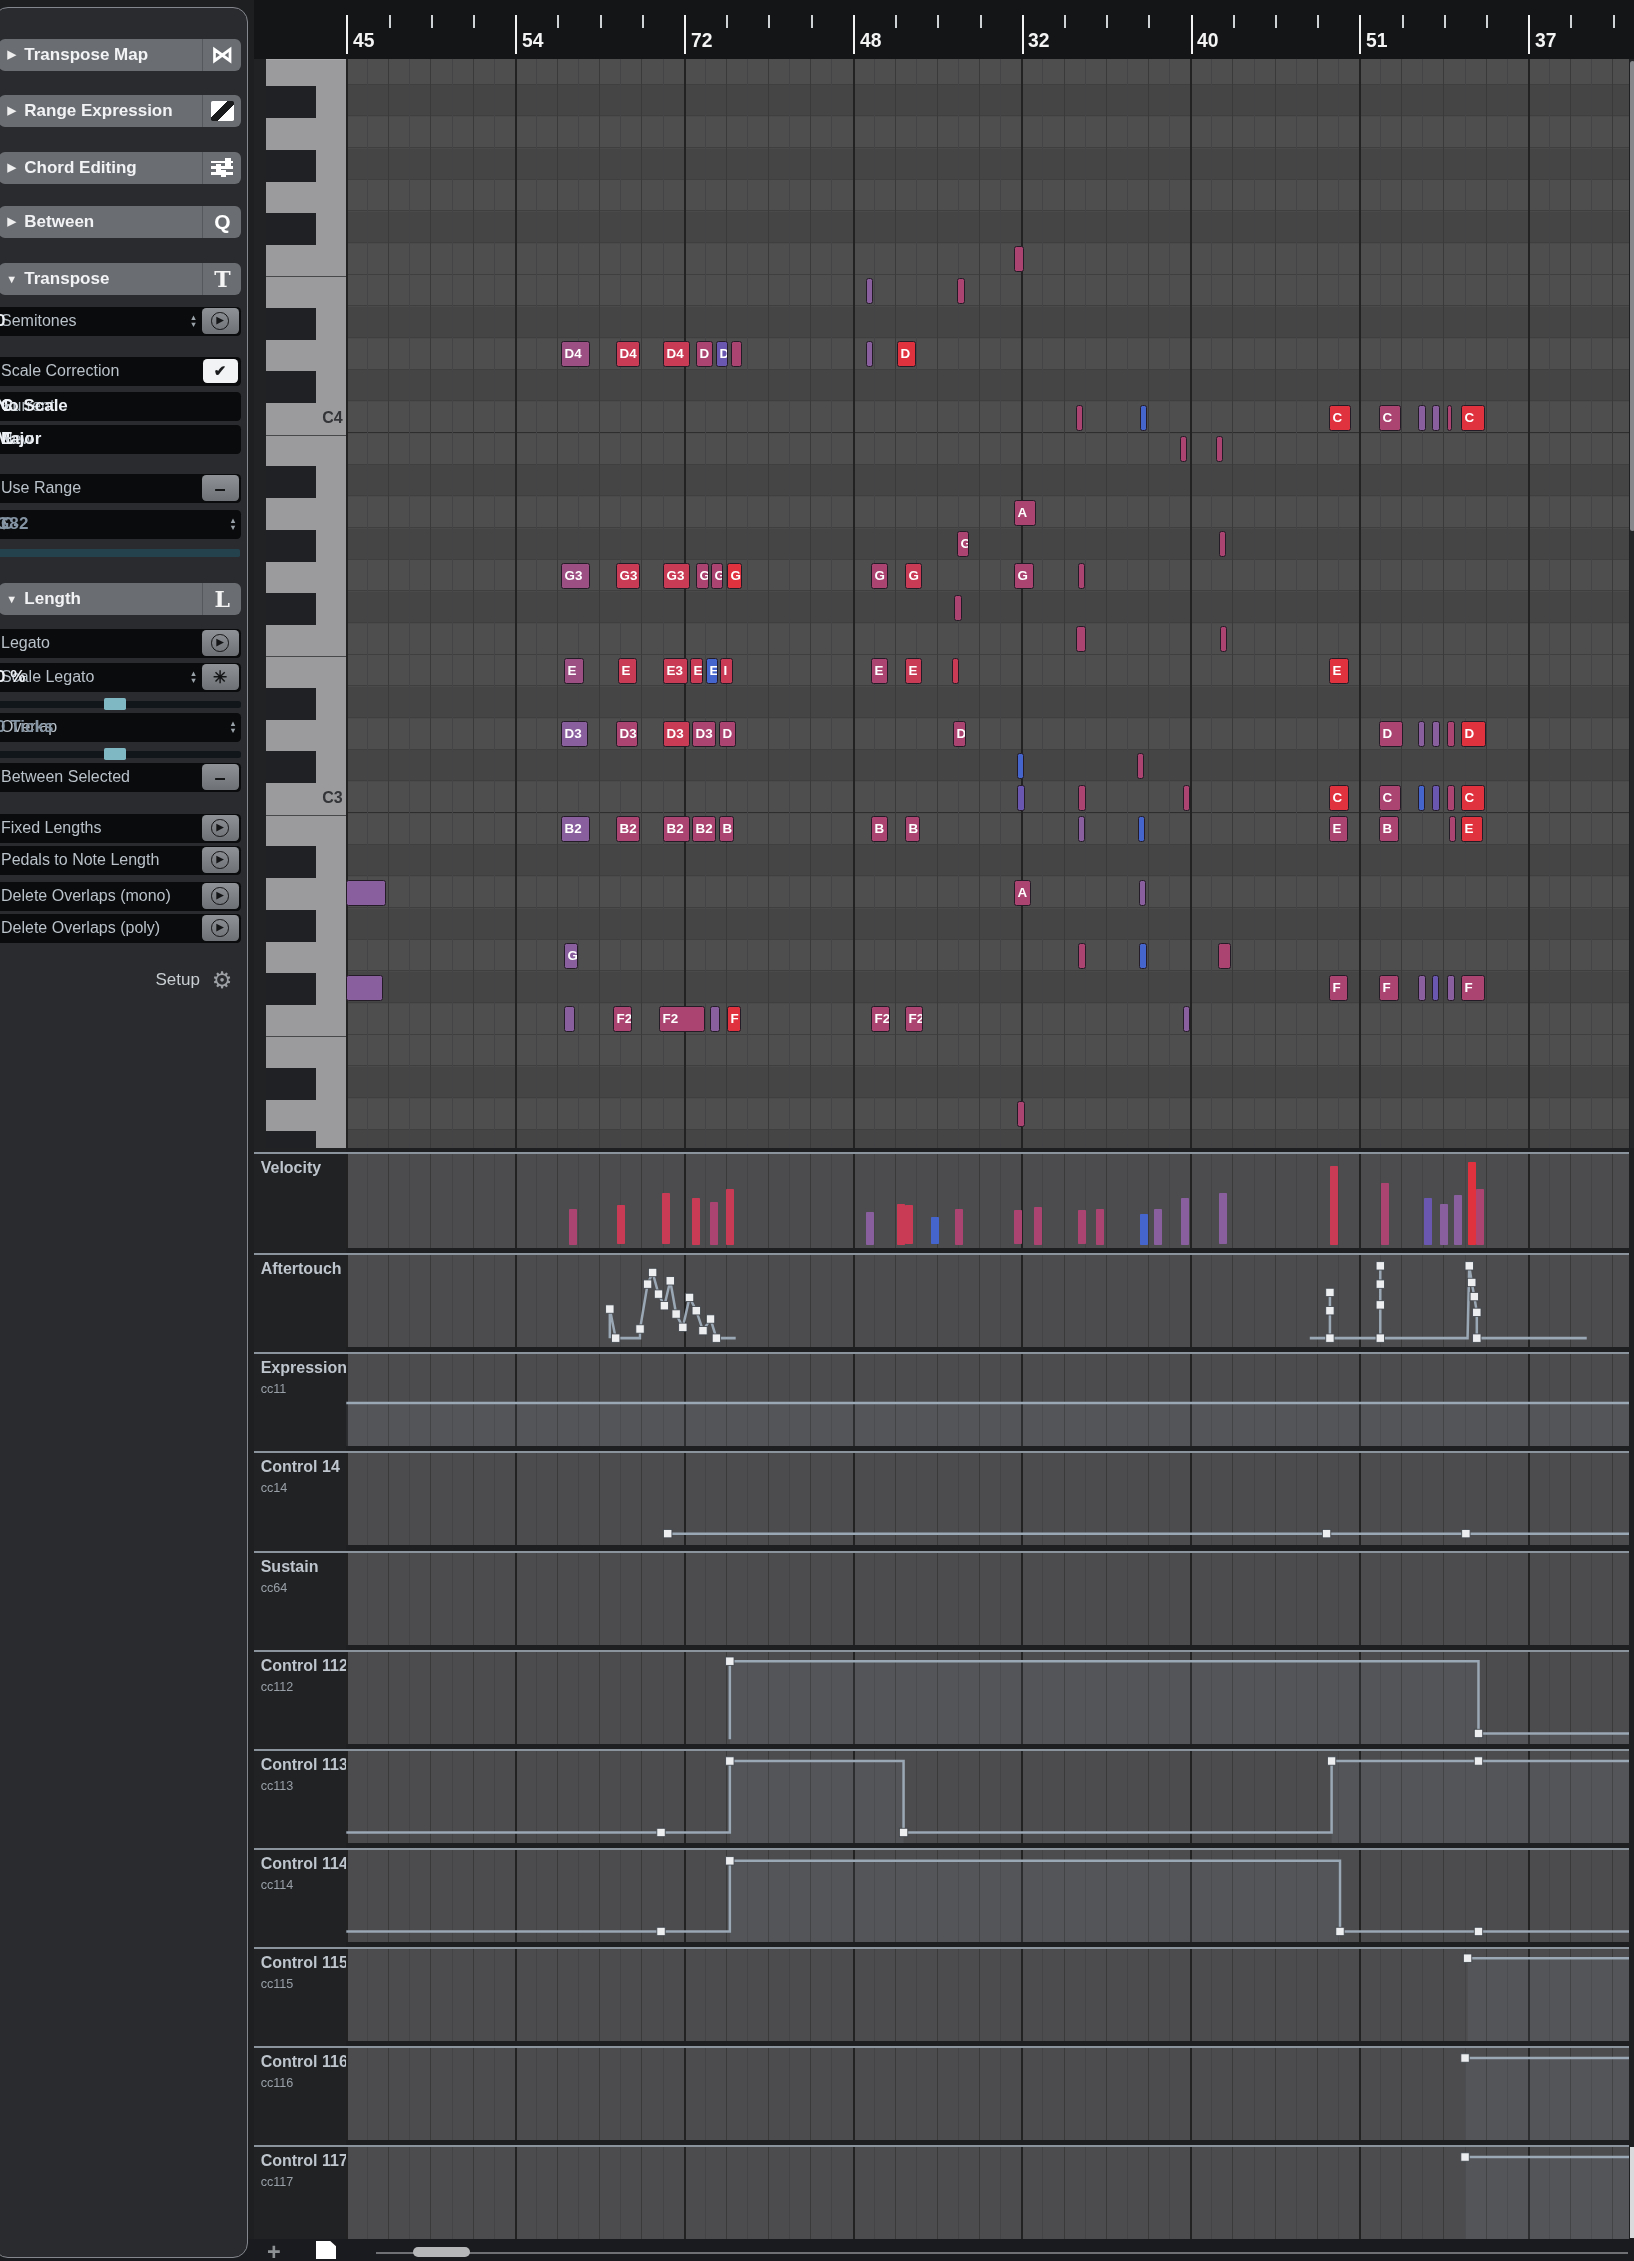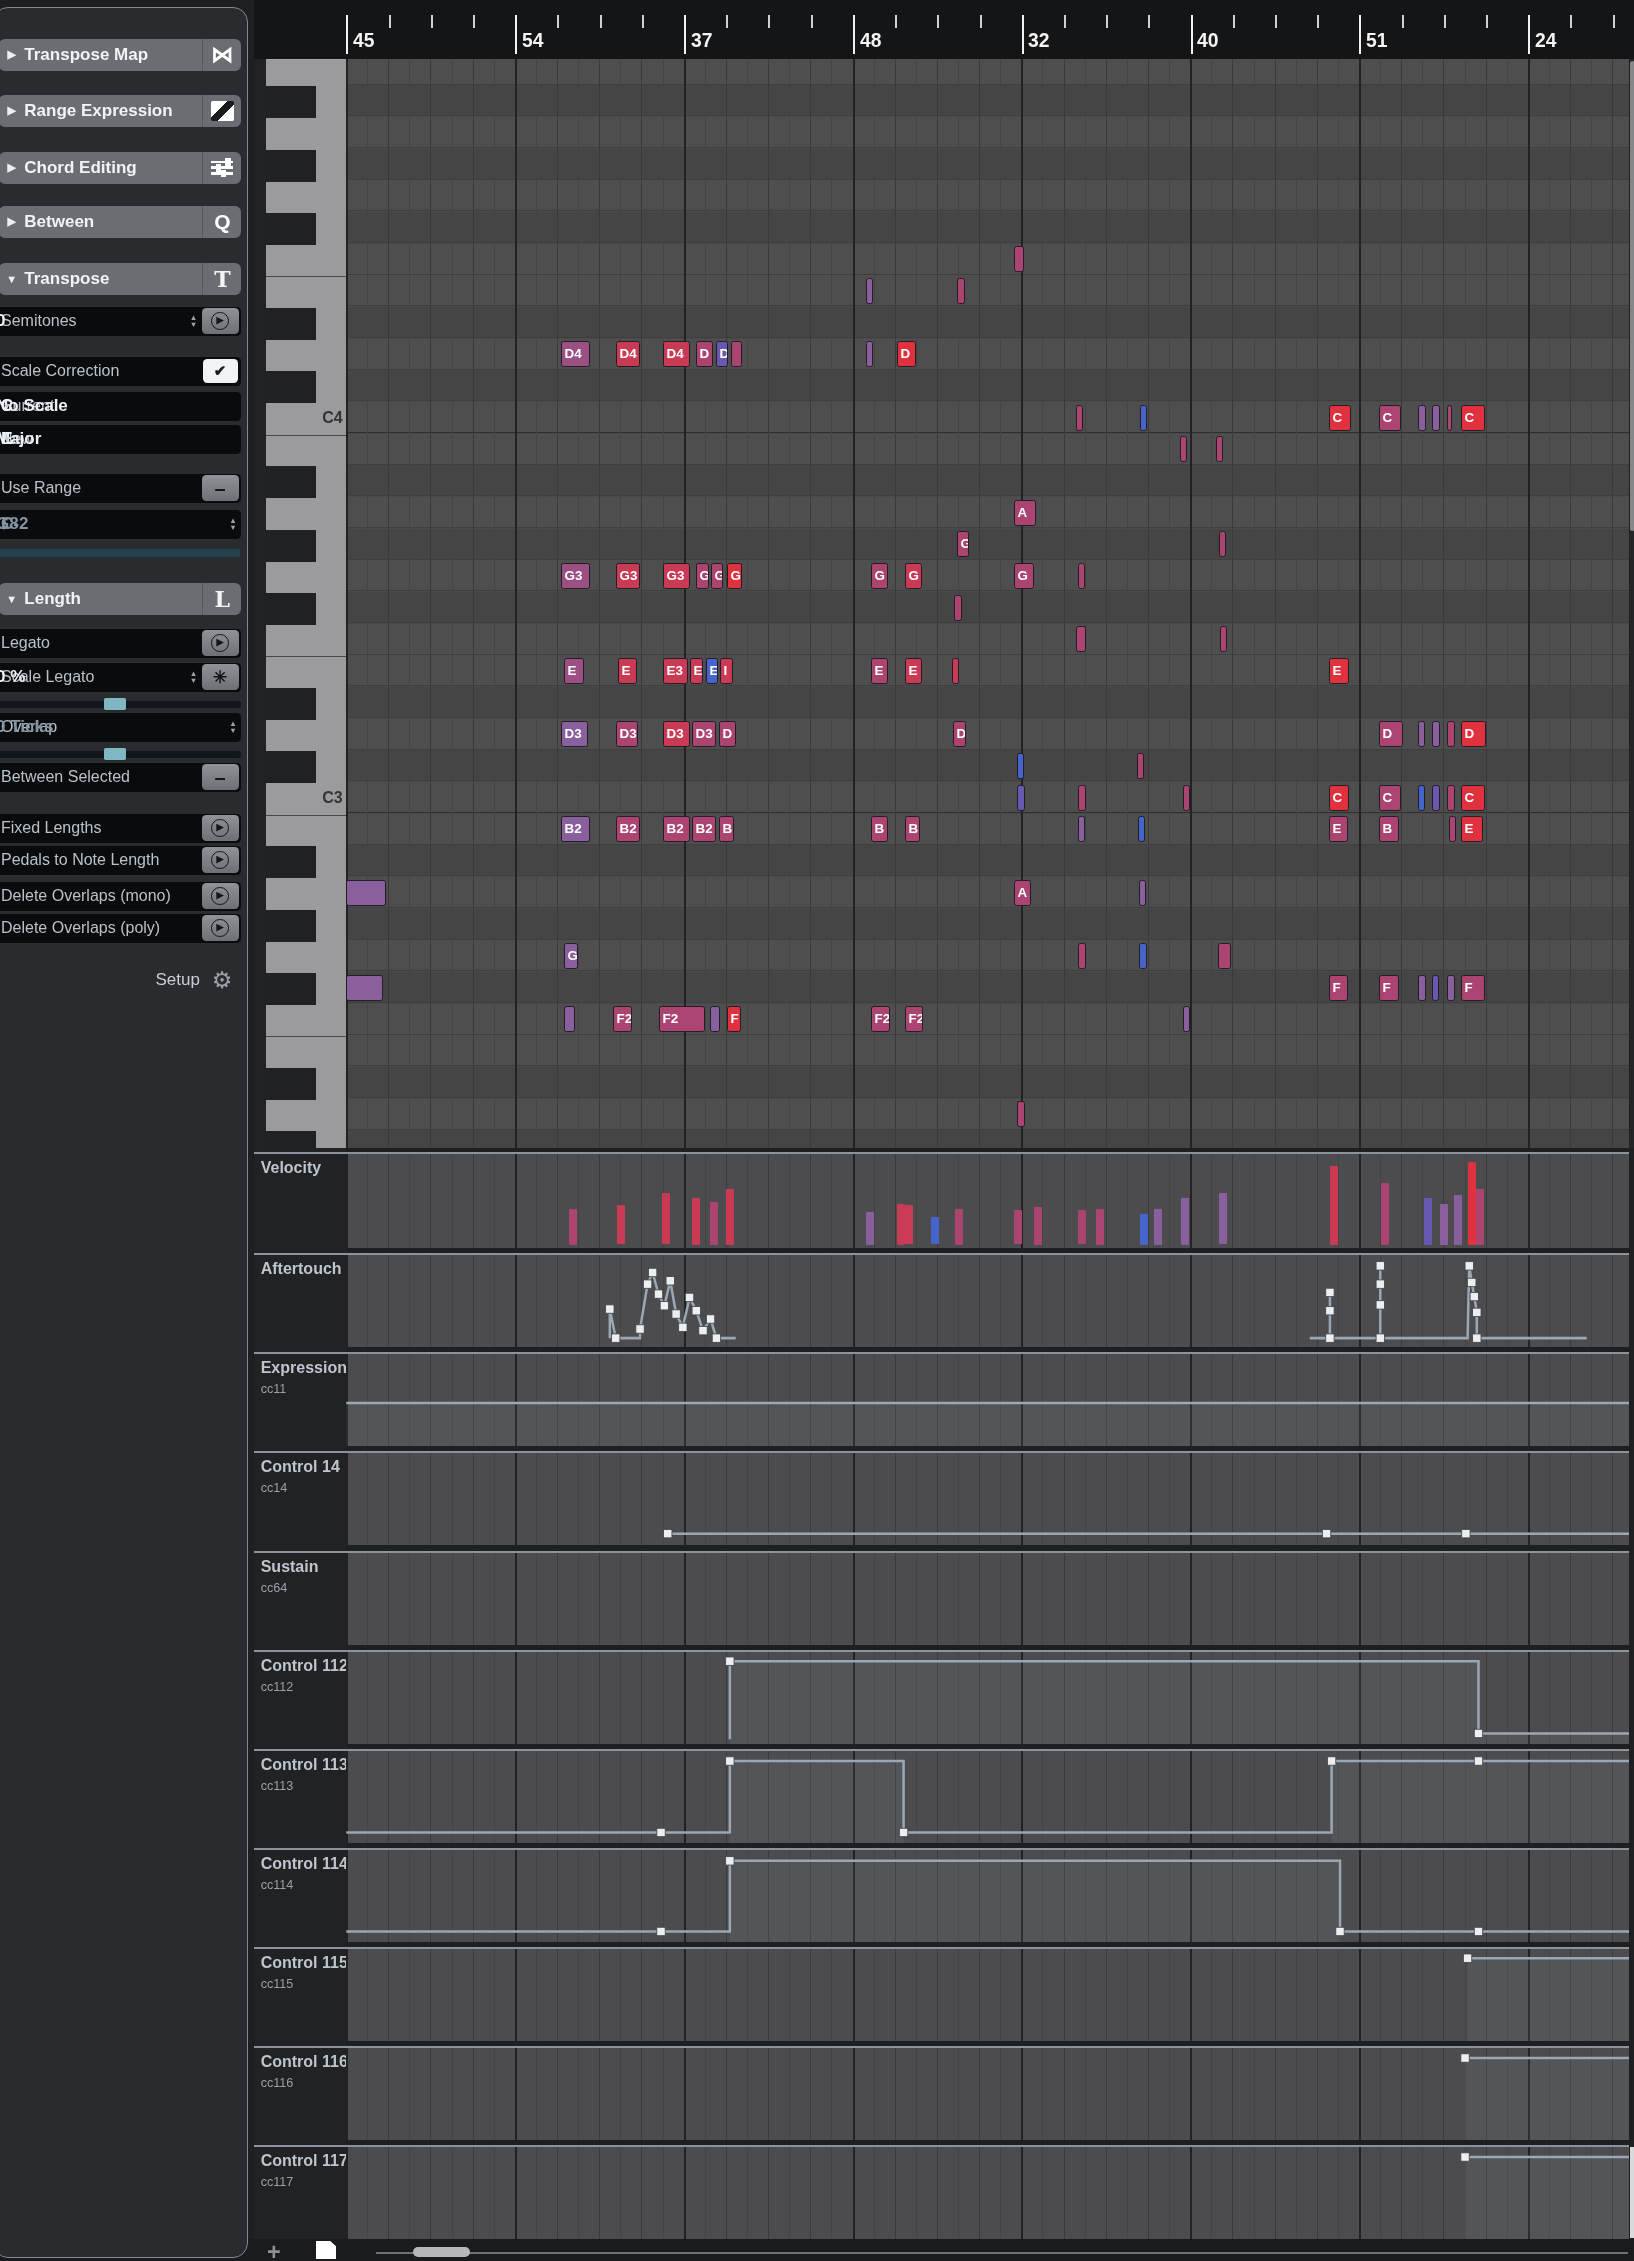--- a/index.html
+++ b/index.html
@@ -68,21 +68,21 @@
     <div class="barnum" style="left: 99px; position: absolute;">45</div>
     <div class="beattick" style="left: 135px; position: absolute;"></div>
     <div class="beattick" style="left: 177px; position: absolute;"></div>
     <div class="beattick" style="left: 219px; position: absolute;"></div>
     <div class="bartick" style="left: 261px; position: absolute;"></div>
     <div class="barnum" style="left: 268px; position: absolute;">54</div>
     <div class="beattick" style="left: 303px; position: absolute;"></div>
     <div class="beattick" style="left: 346px; position: absolute;"></div>
     <div class="beattick" style="left: 388px; position: absolute;"></div>
     <div class="bartick" style="left: 430px; position: absolute;"></div>
-    <div class="barnum" style="left: 437px; position: absolute;">37</div>
+    <div class="barnum" style="left: 437px; position: absolute;">72</div>
     <div class="beattick" style="left: 472px; position: absolute;"></div>
     <div class="beattick" style="left: 514px; position: absolute;"></div>
     <div class="beattick" style="left: 557px; position: absolute;"></div>
     <div class="bartick" style="left: 599px; position: absolute;"></div>
     <div class="barnum" style="left: 606px; position: absolute;">48</div>
     <div class="beattick" style="left: 641px; position: absolute;"></div>
     <div class="beattick" style="left: 683px; position: absolute;"></div>
     <div class="beattick" style="left: 726px; position: absolute;"></div>
     <div class="bartick" style="left: 768px; position: absolute;"></div>
     <div class="barnum" style="left: 774px; position: absolute;">32</div>
@@ -93,21 +93,21 @@
     <div class="barnum" style="left: 943px; position: absolute;">40</div>
     <div class="beattick" style="left: 979px; position: absolute;"></div>
     <div class="beattick" style="left: 1021px; position: absolute;"></div>
     <div class="beattick" style="left: 1063px; position: absolute;"></div>
     <div class="bartick" style="left: 1105px; position: absolute;"></div>
     <div class="barnum" style="left: 1112px; position: absolute;">51</div>
     <div class="beattick" style="left: 1148px; position: absolute;"></div>
     <div class="beattick" style="left: 1190px; position: absolute;"></div>
     <div class="beattick" style="left: 1232px; position: absolute;"></div>
     <div class="bartick" style="left: 1274px; position: absolute;"></div>
-    <div class="barnum" style="left: 1281px; position: absolute;">24</div>
+    <div class="barnum" style="left: 1281px; position: absolute;">37</div>
     <div class="beattick" style="left: 1316px; position: absolute;"></div>
     <div class="beattick" style="left: 1359px; position: absolute;"></div>
   </div>
 <div id="left-panel">
     <div class="hdr" style="top: 31px;">
       <div class="tri">▶</div>
       <div class="hlabel">Transpose Map</div>
       <div class="iconbox" style="font-size: 22px;">⋈</div>
     </div>
     <div class="hdr" style="top: 87px;">

